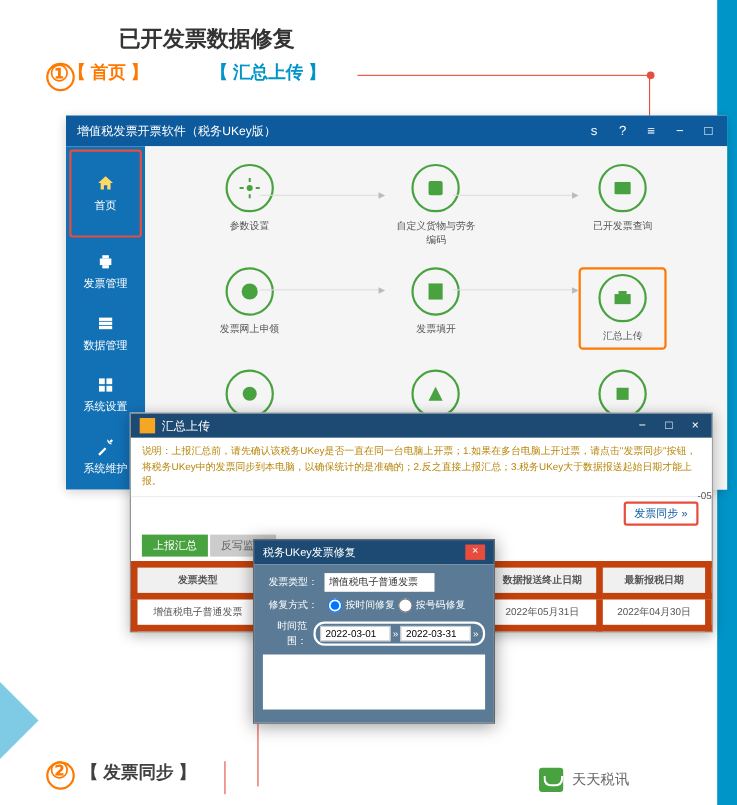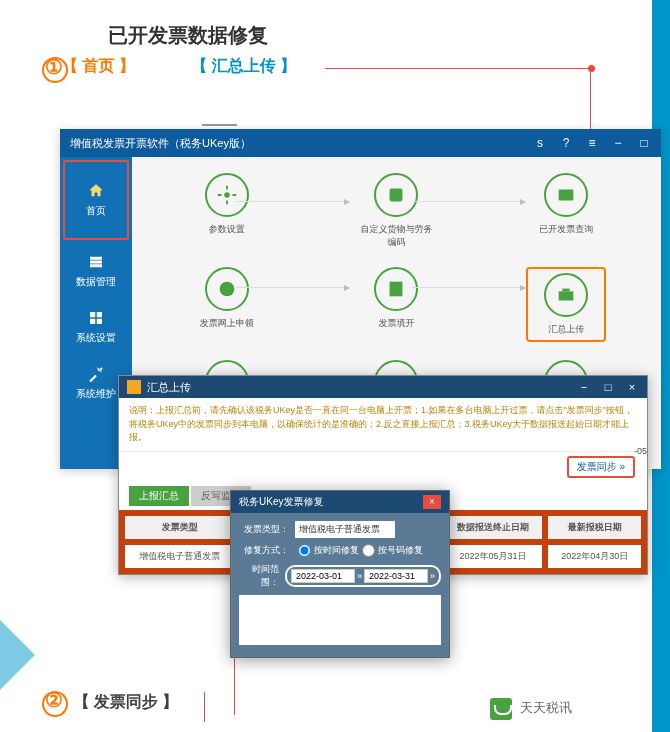--- a/index.html
+++ b/index.html
@@ -21,21 +21,21 @@
 .s2 .n::before { content:""; position:absolute; left:-3px; top:2px; width:22px; height:22px; border:2px solid #ff7800; border-radius:50%; }
 .s2 .t { color:#404040; font-weight:bold; margin-left:6px; }
 
 .cl { position:absolute; background:#e74c3c; }
 .cl.v1 { left:325px; top:68px; width:265px; height:1px; }
 .cl.d1 { left:588px; top:65px; width:7px; height:7px; background:#e74c3c; border-radius:50%; }
 .cl.v2 { left:590px; top:68px; width:1px; height:360px; }
 .cl.v3 { left:234px; top:640px; width:1px; height:75px; }
 .cl.v4 { left:204px; top:692px; width:1px; height:30px; }
 
-.app { position:absolute; left:60px; top:105px; width:601px; height:340px; background:#fff; box-shadow:0 2px 10px rgba(0,0,0,.2);margin-top:24px; }
+.app { position:absolute; left:60px; top:105px; width:601px; height:340px; background:#fff; box-shadow:0 2px 10px rgba(0,0,0,.2); }
 .appbar { height:28px; background:#0d5a9c; color:#fff; font-size:11px; padding:6px 10px; display:flex; align-items:center; }
 .appbar .at { flex:1; }
 .appbar .ic { width:14px; margin-left:12px; font-size:12px; text-align:center; cursor:pointer; }
 .appbody { display:flex; height:312px; }
 .side { width:72px; background:#1271b5; color:#fff; font-size:10px; }
 .side .si { padding:10px 4px; text-align:center; cursor:pointer; }
 .side .si .ico { width:18px; height:18px; margin:0 auto 4px; display:block; }
 .side .si.home { border:2px solid #e74c3c; border-radius:3px; margin:3px; padding:20px 2px; }
 .main { flex:1; background:#f5f5f5; position:relative; padding:16px 10px; }
 .grid { display:flex; justify-content:space-around; margin-bottom:18px; }
@@ -110,20 +110,28 @@
   <div class="appbody">
     <div class="side">
       <div class="si home">
         <svg class="ico" viewBox="0 0 24 24" fill="#ffd966">
             <path d="M12 3l9 8h-3v8h-4v-5h-4v5H6v-8H3z"></path>
           </svg>
         <span>首页</span>
       </div>
       <div class="si">
         <svg class="ico" viewBox="0 0 24 24" fill="#fff">
+            <rect x="5" y="8" width="14" height="8"></rect>
+            <rect x="8" y="4" width="8" height="4"></rect>
+            <rect x="8" y="16" width="8" height="4"></rect>
+          </svg>
+        <span>发票管理</span>
+      </div>
+      <div class="si">
+        <svg class="ico" viewBox="0 0 24 24" fill="#fff">
             <rect x="4" y="5" width="16" height="4"></rect>
             <rect x="4" y="10" width="16" height="4"></rect>
             <rect x="4" y="15" width="16" height="4"></rect>
           </svg>
         <span>数据管理</span>
       </div>
       <div class="si">
         <svg class="ico" viewBox="0 0 24 24" fill="#fff">
             <rect x="4" y="4" width="7" height="7"></rect>
             <rect x="13" y="4" width="7" height="7"></rect>

